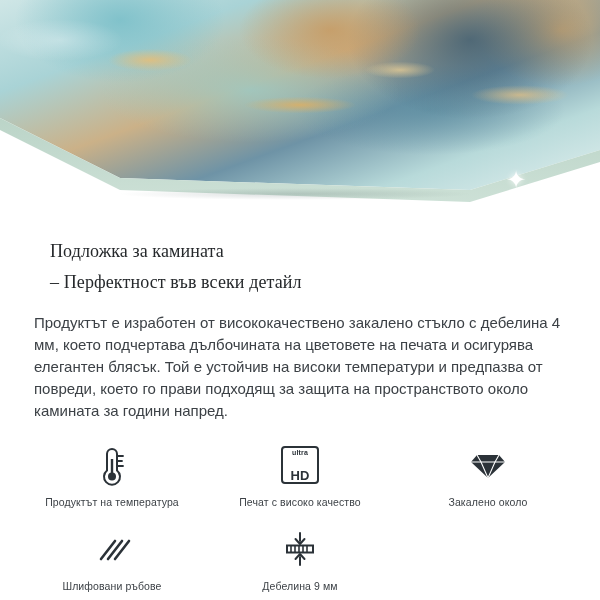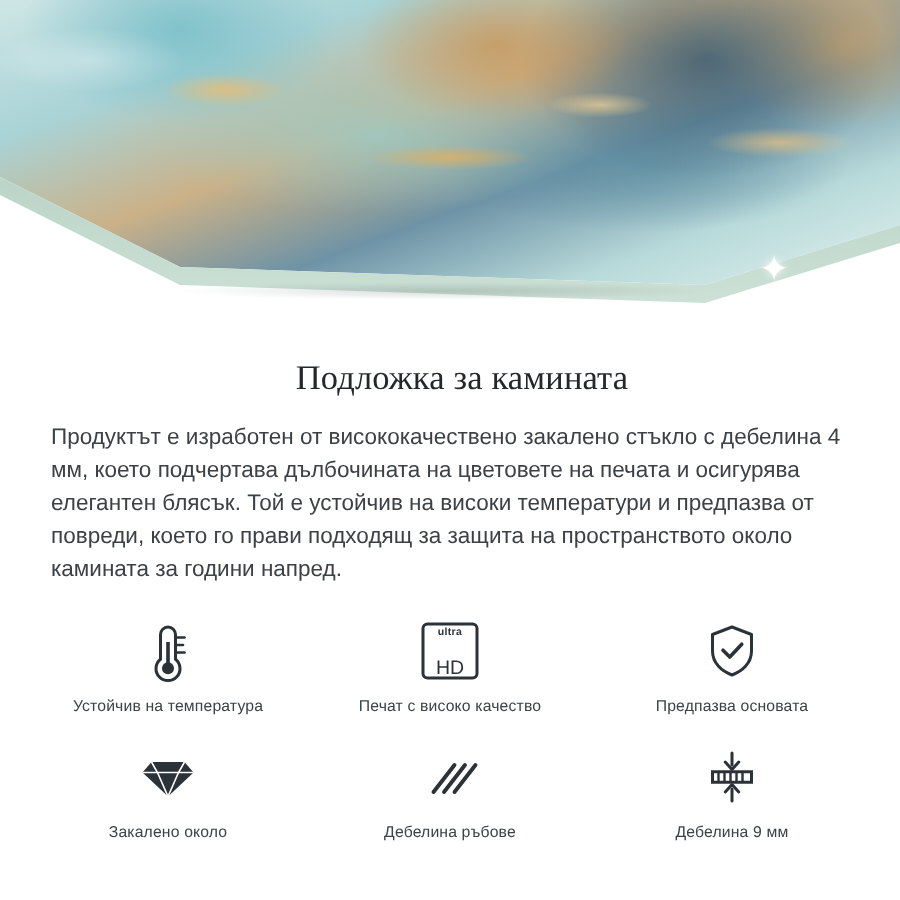--- a/index.html
+++ b/index.html
@@ -87,27 +87,26 @@
   }
   .sparkle.s1 { left: 506px; top: 168px; font-size: 24px; }
   .sparkle.s2 { left: 528px; top: 182px; font-size: 14px; }
 
   
   .content {
     padding: 14px 34px 0 34px;
   }
   .headline {
     font-family: "Liberation Serif", serif;
-    font-size: 23px;
+    font-size: 18px;
     line-height: 31px;
     color: #25282b;
     font-weight: 400;
     margin: 0 0 14px 16px;
     letter-spacing: 0.1px;
-    text-align: center;
   }
   .headline .l2 { display: block; }
   .body-text {
     font-family: "Liberation Sans", sans-serif;
     font-size: 15px;
     line-height: 22px;
     color: #3c4146;
     margin: 0;
     max-width: 538px;
   }
@@ -152,21 +151,21 @@
     line-height: 1;
   }
   .hd-badge .u {
     font-size: 7px;
     font-weight: bold;
     color: #2b3238;
     letter-spacing: 0.2px;
   }
   .hd-badge .hd {
     font-size: 13px;
-    font-weight: normal;
+    font-weight: bold;
     color: #2b3238;
     margin-top: 13px;
   }
   svg { display: block; }
 </style>
 </head>
 <body>
 
 <div class="page">
 
@@ -175,80 +174,72 @@
     <div class="hero-art2"></div>
     <div class="hero-edge"></div>
     <div class="hero-shadow"></div>
     <span class="sparkle s1">✦</span>
     <span class="sparkle s2">✦</span>
   </div>
 
   <div class="content">
     <h1 class="headline">
       <span class="l1">Подложка за камината</span>
+      <span class="l2">– Перфектност във всеки детайл</span>
     </h1>
     <p class="body-text">Продуктът е изработен от висококачествено закалено стъкло с дебелина 4 мм, което подчертава дълбочината на цветовете на печата и осигурява елегантен блясък. Той е устойчив на високи температури и предпазва от повреди, което го прави подходящ за защита на пространството около камината за години напред.</p>
   </div>
 
   <div class="features">
 
     <div class="feature">
       <div class="feature-icon">
         <svg width="40" height="44" viewBox="0 0 40 44">
           <path d="M20 6 a5 5 0 0 1 5 5 v16.5 a8 8 0 1 1 -10 0 V11 a5 5 0 0 1 5 -5 z" fill="none" stroke="#2b3238" stroke-width="2"></path>
           <circle cx="20" cy="33.5" r="4" fill="#2b3238"></circle>
           <rect x="18.8" y="16" width="2.4" height="15" fill="#2b3238"></rect>
           <line x1="26" y1="13" x2="31" y2="13" stroke="#2b3238" stroke-width="1.8" stroke-linecap="round"></line>
           <line x1="26" y1="18" x2="30" y2="18" stroke="#2b3238" stroke-width="1.8" stroke-linecap="round"></line>
           <line x1="26" y1="23" x2="31" y2="23" stroke="#2b3238" stroke-width="1.8" stroke-linecap="round"></line>
         </svg>
       </div>
-      <div class="feature-label">Устойчив на температура</div>
+      <div class="feature-label">Продуктът на температура</div>
     </div>
 
     <div class="feature">
       <div class="feature-icon">
         <div class="hd-badge">
           <span class="u">ultra</span>
           <span class="hd">HD</span>
         </div>
       </div>
       <div class="feature-label">Печат с високо качество</div>
     </div>
 
-    <div class="feature">
-      <div class="feature-icon">
-        <svg width="40" height="44" viewBox="0 0 40 44">
-          <path d="M20 6 L33 11 v11 c0 8 -6 13.5 -13 16 c-7 -2.5 -13 -8 -13 -16 V11 z" fill="none" stroke="#2b3238" stroke-width="2" stroke-linejoin="round"></path>
-          <path d="M14 21.5 l4.5 4.5 L26.5 17.5" fill="none" stroke="#2b3238" stroke-width="2.4" stroke-linecap="round" stroke-linejoin="round"></path>
-        </svg>
-      </div>
-      <div class="feature-label">Предпазва основата</div>
-    </div>
 
     <div class="feature">
       <div class="feature-icon">
         <svg width="42" height="40" viewBox="0 0 42 40">
           <path d="M10 10 L32 10 L38 17 L21 33 L4 17 z" fill="#2b3238"></path>
           <path d="M10 10 L14 17 L21 33 L28 17 L32 10" fill="none" stroke="#ffffff" stroke-width="1.1"></path>
           <path d="M4 17 L38 17" stroke="#ffffff" stroke-width="1.1"></path>
         </svg>
       </div>
       <div class="feature-label">Закалено около</div>
     </div>
 
     <div class="feature">
       <div class="feature-icon">
         <svg width="42" height="40" viewBox="0 0 42 40">
           <line x1="10" y1="30" x2="24" y2="12" stroke="#2b3238" stroke-width="2.6" stroke-linecap="round"></line>
           <line x1="17" y1="30" x2="31" y2="12" stroke="#2b3238" stroke-width="2.6" stroke-linecap="round"></line>
           <line x1="24" y1="30" x2="38" y2="12" stroke="#2b3238" stroke-width="2.6" stroke-linecap="round"></line>
         </svg>
       </div>
-      <div class="feature-label">Дебелина ръбове</div>
+      <div class="feature-label">Шлифовани ръбове</div>
     </div>
 
     <div class="feature">
       <div class="feature-icon">
         <svg width="42" height="42" viewBox="0 0 42 42">
           <line x1="21" y1="5" x2="21" y2="13" stroke="#2b3238" stroke-width="2" stroke-linecap="round"></line>
           <path d="M16.5 11 L21 16 L25.5 11" fill="none" stroke="#2b3238" stroke-width="2" stroke-linecap="round" stroke-linejoin="round"></path>
           <rect x="8" y="17.5" width="26" height="7" fill="none" stroke="#2b3238" stroke-width="2"></rect>
           <line x1="12" y1="17.5" x2="12" y2="24.5" stroke="#2b3238" stroke-width="1.6"></line>
           <line x1="16" y1="17.5" x2="16" y2="24.5" stroke="#2b3238" stroke-width="1.6"></line>

